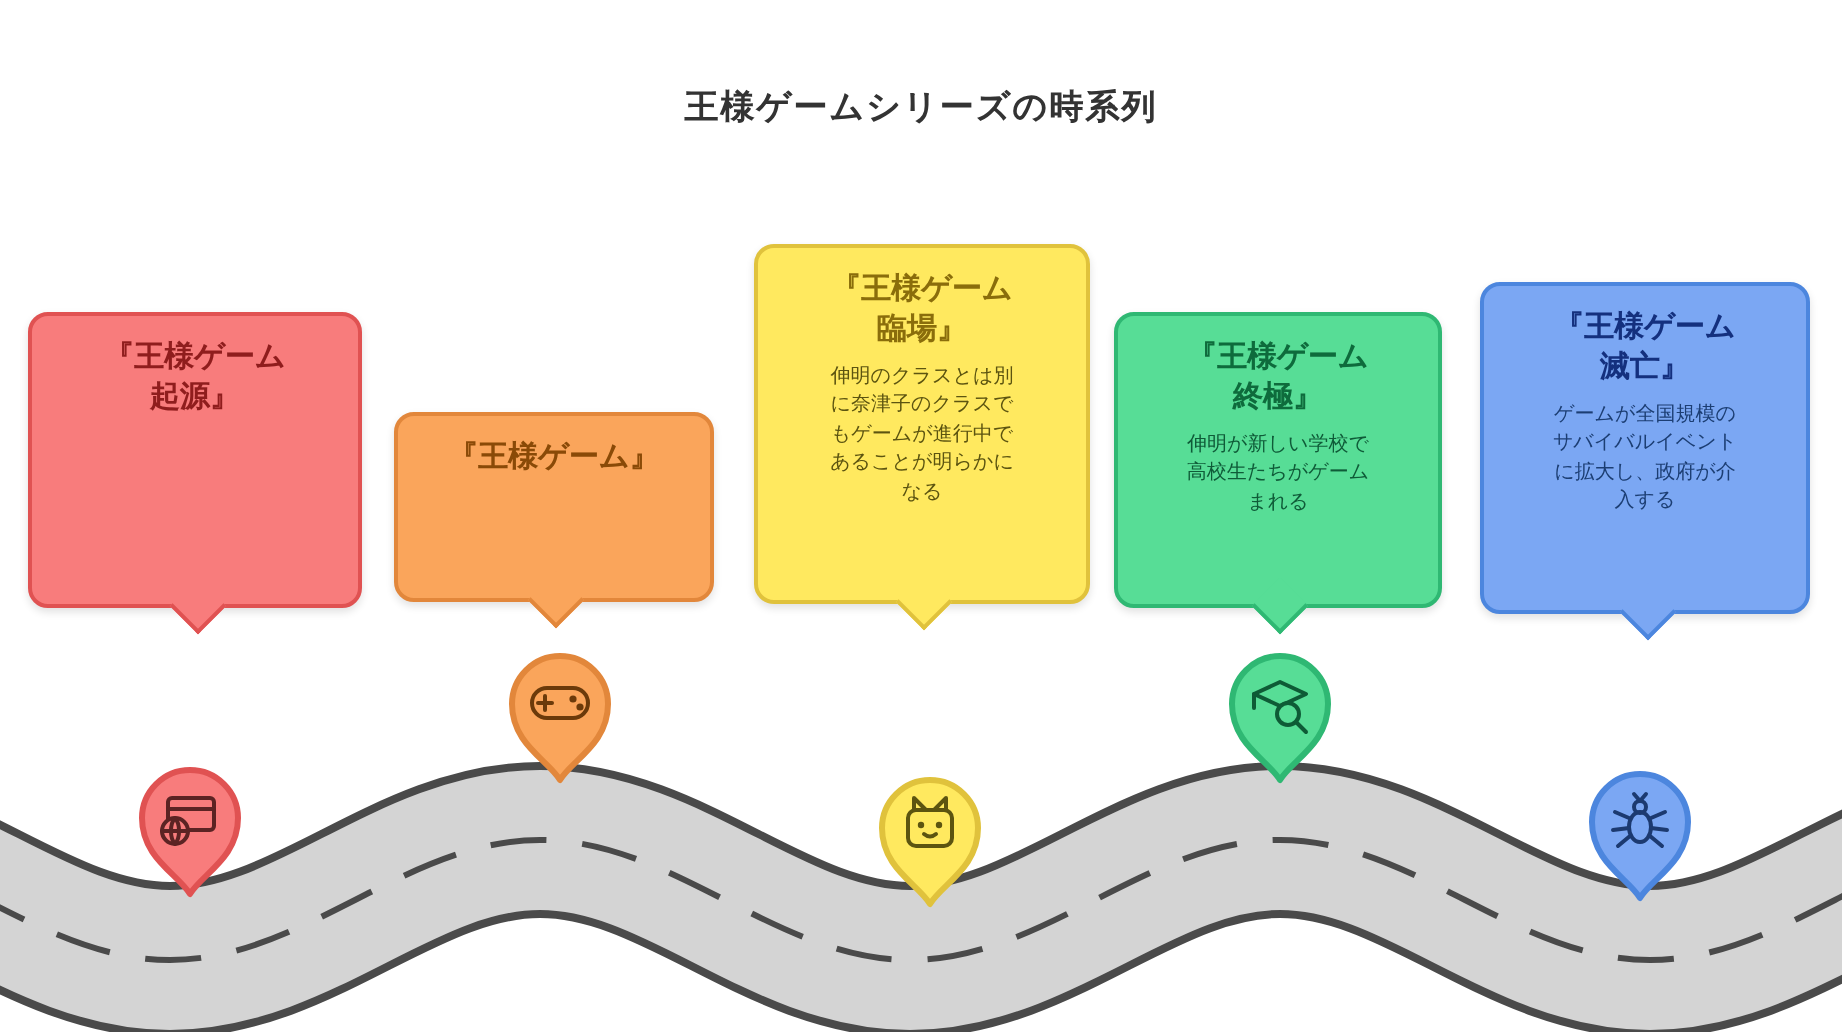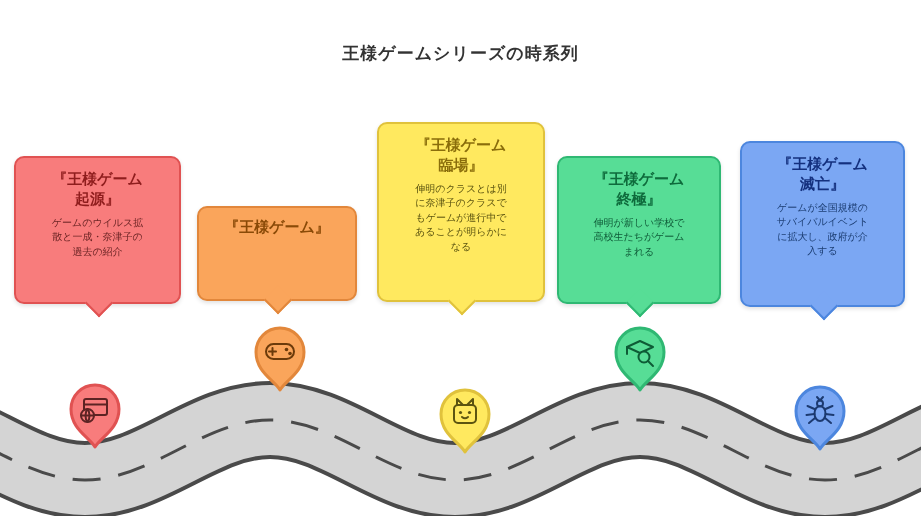--- a/index.html
+++ b/index.html
@@ -109,27 +109,24 @@
     <path d="M27 35 L21 40"></path>
     <path d="M37.5 26 L44.5 23"></path>
     <path d="M37.5 31 L45.5 32"></path>
     <path d="M37 35 L43 40"></path>
   </g>
 </svg>
 
 <div class="card" style="left: 14px; top: 156px; width: 167px; height: 148px; --bg: #F87C7C; --border: #E05252; --title: #8F1D1D; --text: #6B2424;">
   <div class="card-title">『王様ゲーム
 起源』</div>
-  <div class="card-body">ゲームのウイルス拡
-散と一成・奈津子の
-過去の紹介</div>
   <div class="card-tail"></div>
 </div>
 
-<div class="card" style="left: 197px; top: 206px; width: 160px; height: 95px; font-family: Liberation Mono, monospace; --bg: #FAA55B; --border: #E2873B; --title: #8A4A07; --text: #7C4A14;">
+<div class="card" style="left: 197px; top: 206px; width: 160px; height: 95px; --bg: #FAA55B; --border: #E2873B; --title: #8A4A07; --text: #7C4A14;">
   <div class="card-title">『王様ゲーム』</div>
   <div class="card-tail"></div>
 </div>
 
 <div class="card" style="left: 377px; top: 122px; width: 168px; height: 180px; --bg: #FFE95F; --border: #E0C23C; --title: #8A6D0B; --text: #5C5410;">
   <div class="card-title">『王様ゲーム
 臨場』</div>
   <div class="card-body">伸明のクラスとは別
 に奈津子のクラスで
 もゲームが進行中で

